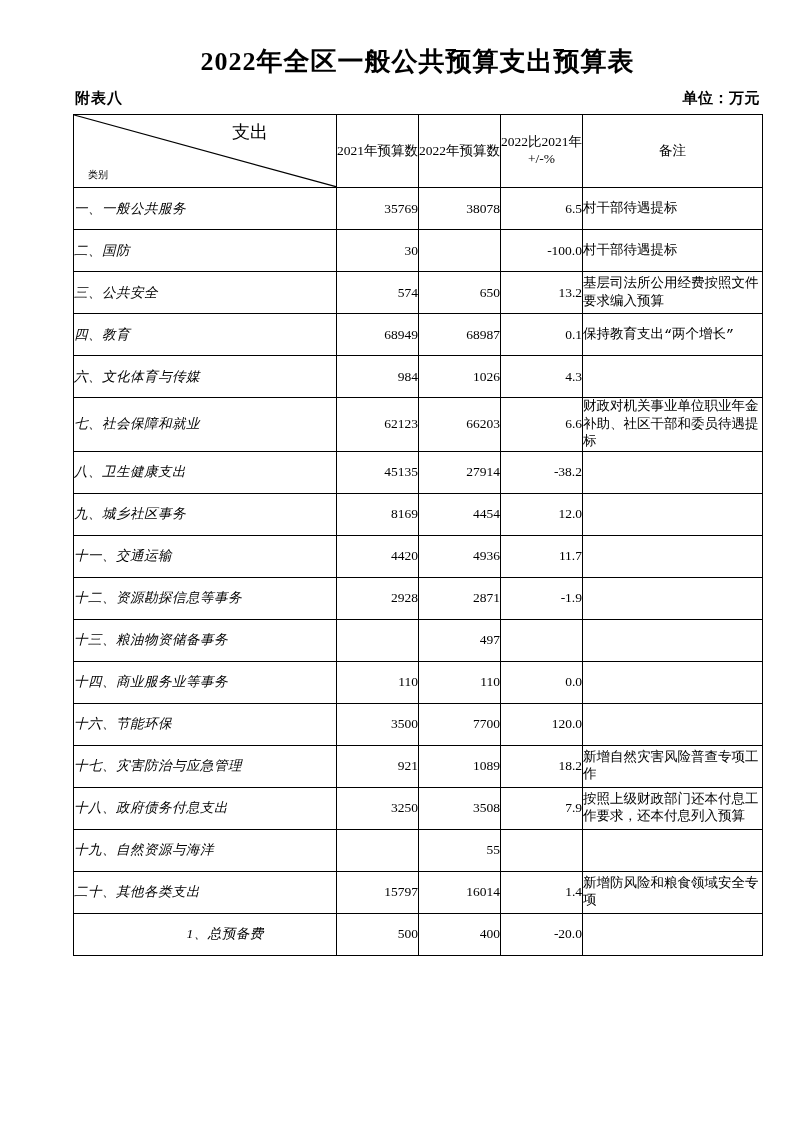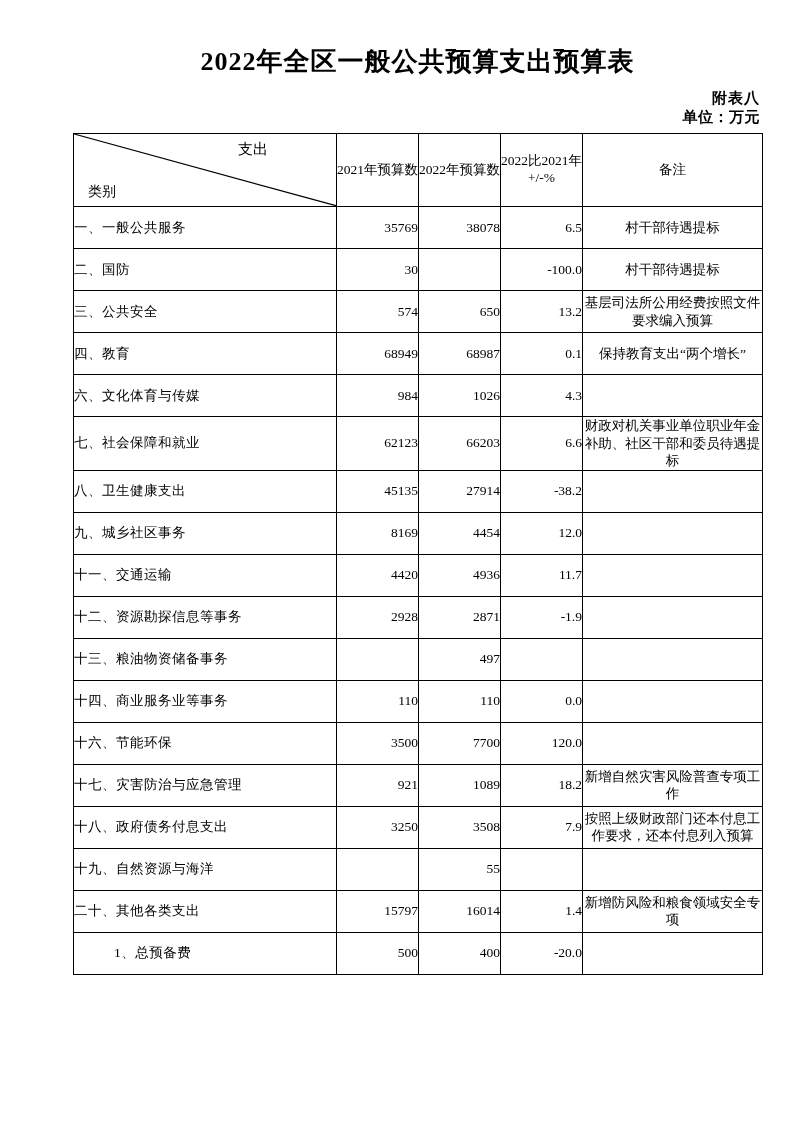--- a/index.html
+++ b/index.html
@@ -32,21 +32,20 @@
     margin-bottom: 10px;
     font-family: "Liberation Serif", "DejaVu Serif", serif;
   }
   .subhead {
     display: flex;
     justify-content: space-between;
     align-items: flex-end;
     font-size: 15px;
     margin-bottom: 6px;
     padding: 0 2px;
-    flex-direction: column;
   }
   .subhead .left {
     font-weight: bold;
     letter-spacing: 1px;
   }
   .subhead .right {
     font-weight: bold;
     letter-spacing: 0.5px;
   }
   table.budget {
@@ -81,54 +80,55 @@
     padding: 0;
   }
   td.corner .diag {
     position: absolute;
     top: 0; left: 0; right: 0; bottom: 0;
   }
   td.corner .lbl-top {
     position: absolute;
     top: 6px;
     right: 68px;
-    font-size: 15px;
+    font-size: 18px;
   }
   td.corner .lbl-bottom {
     position: absolute;
     bottom: 6px;
     left: 14px;
-    font-size: 14px;
+    font-size: 10px;
     text-align: center;
   }
   td.hcell {
     text-align: center;
     line-height: 1.3;
   }
 
   td.cat {
     padding-left: 14px;
     font-size: 14px;
     letter-spacing: 0.5px;
+    font-style: italic;
   }
   td.cat.sub {
     padding-left: 40px;
+    text-align: center;
   }
   td.num {
     text-align: right;
     padding-right: 10px;
     font-size: 14px;
     font-family: "Liberation Serif", "DejaVu Serif", serif;
   }
   td.note {
-    text-align: center;
     font-size: 11.5px;
     line-height: 1.3;
     padding: 2px 6px;
-    font-family: Liberation Serif, serif;
+    font-family: Liberation Mono, monospace;
   }
   tr.datarow td {
     height: 41px;
   }
 </style>
 </head>
 <body>
 
 <div class="page">
 

